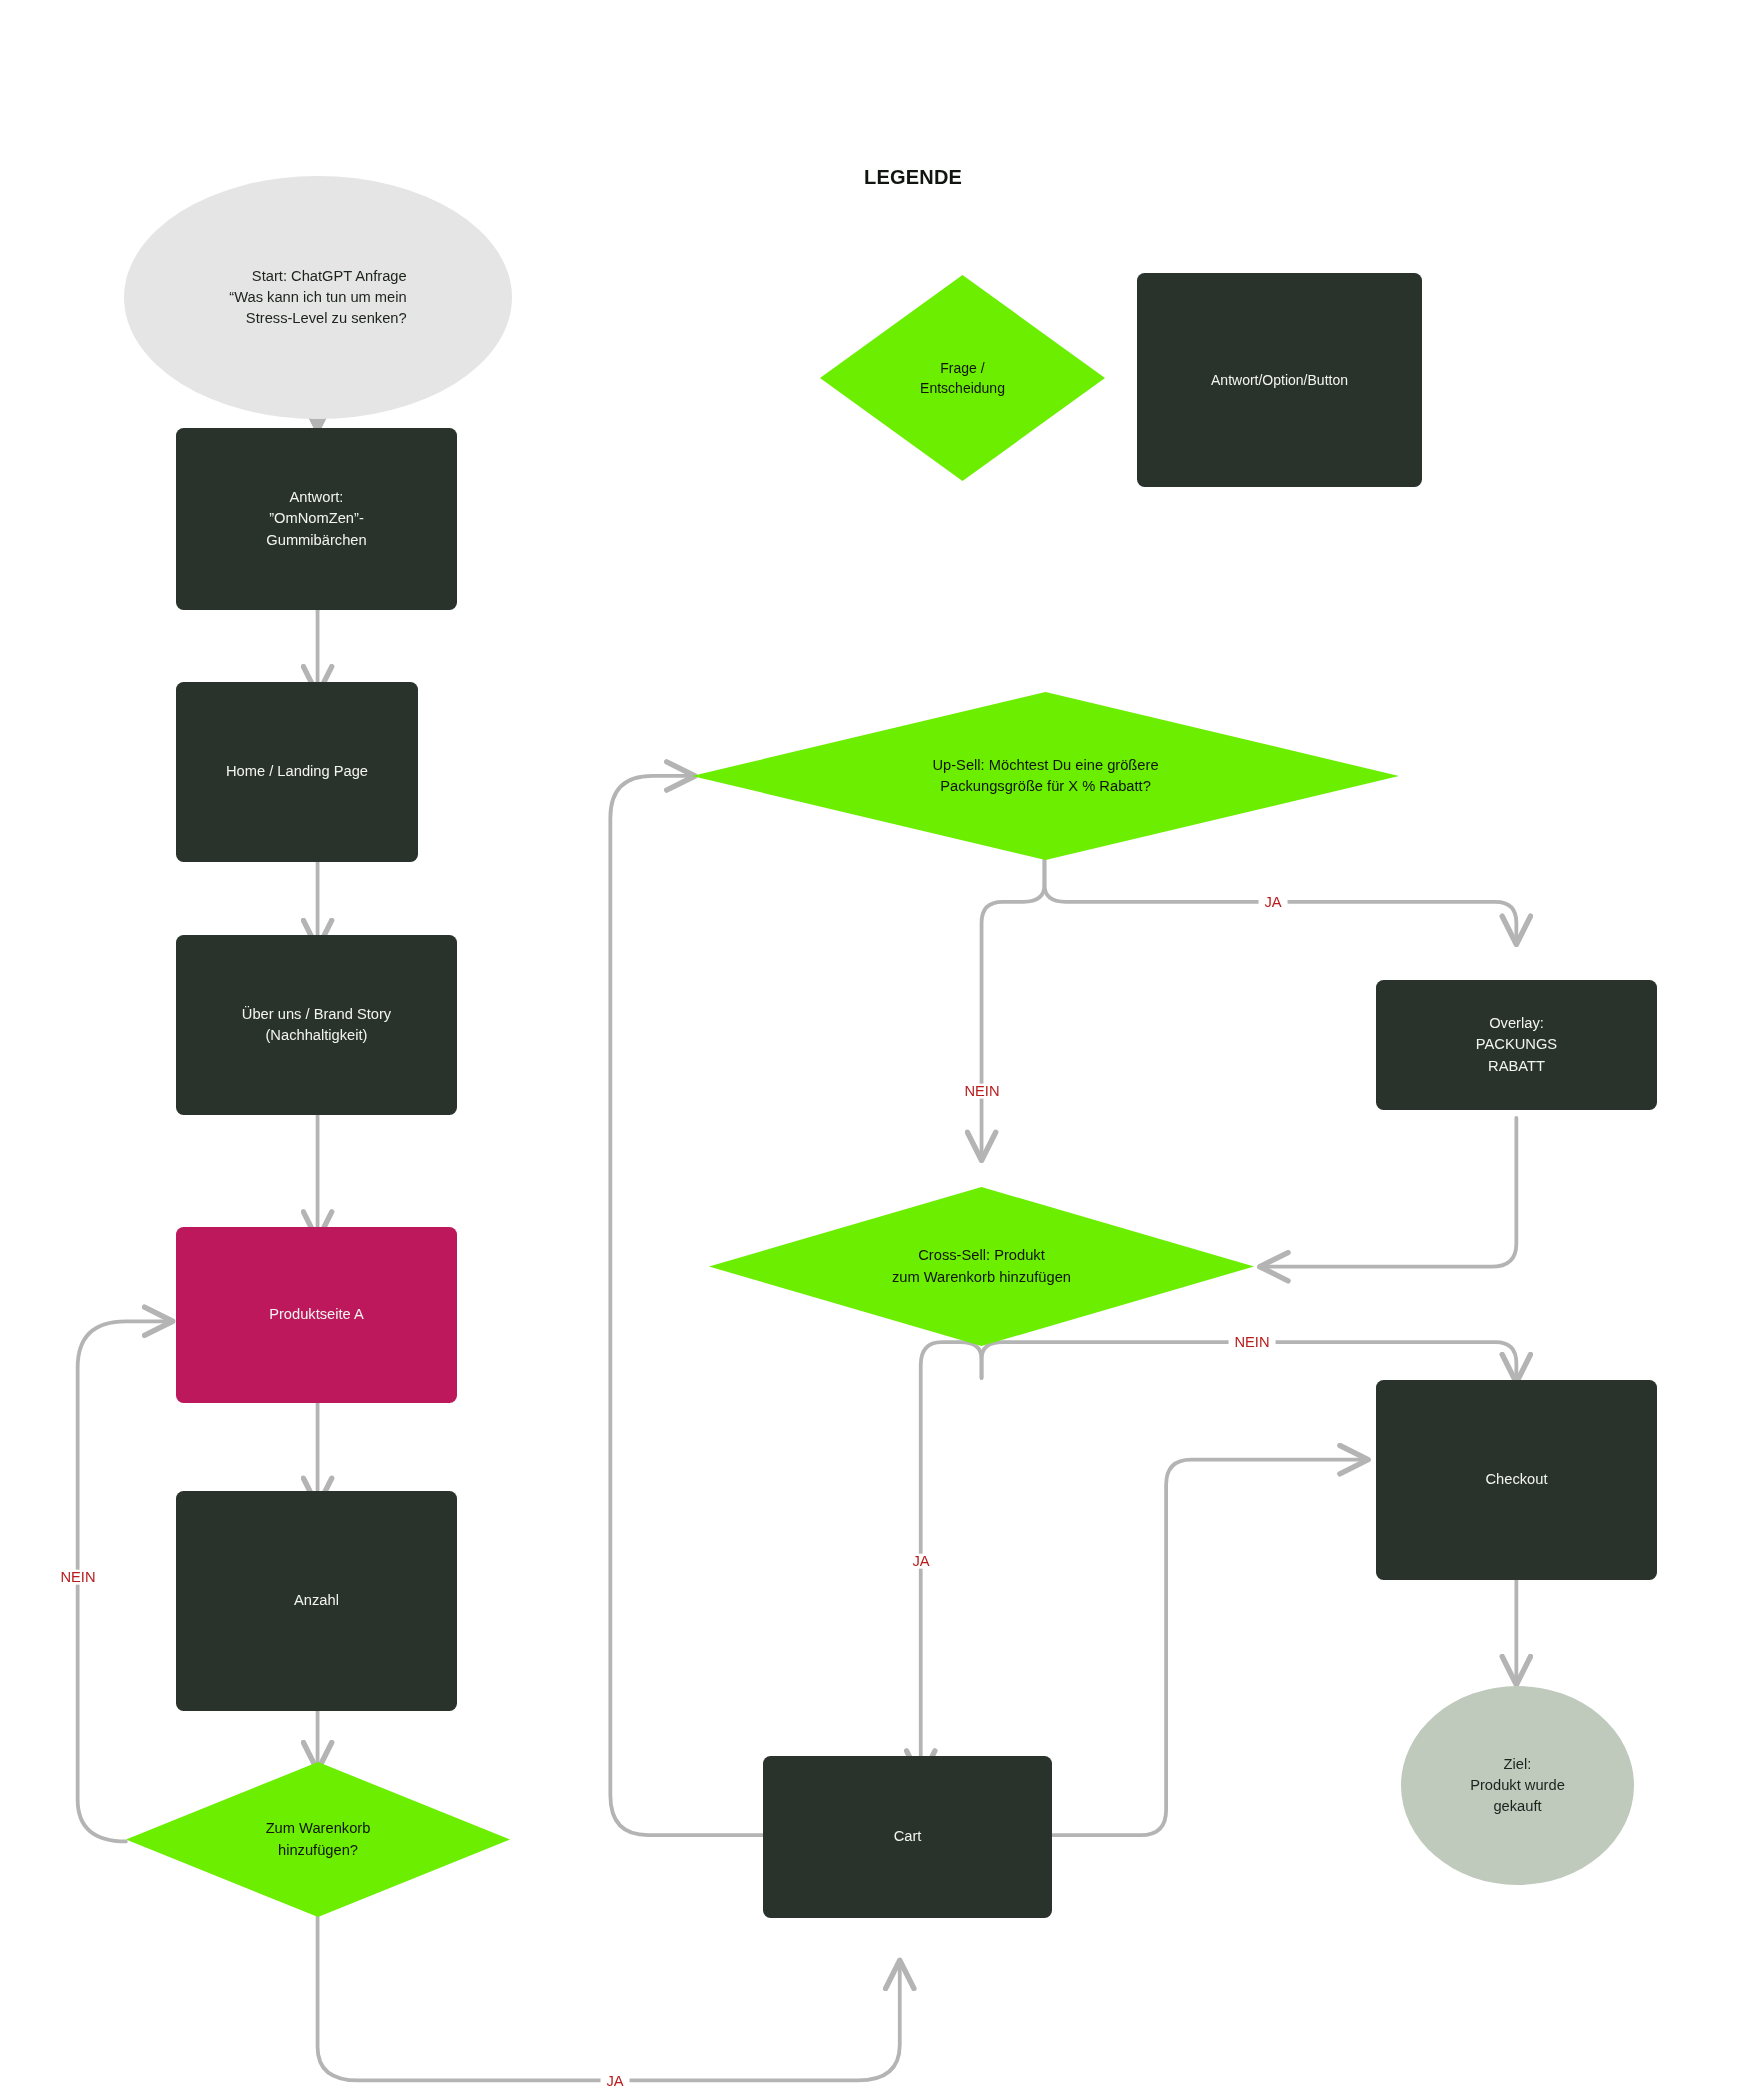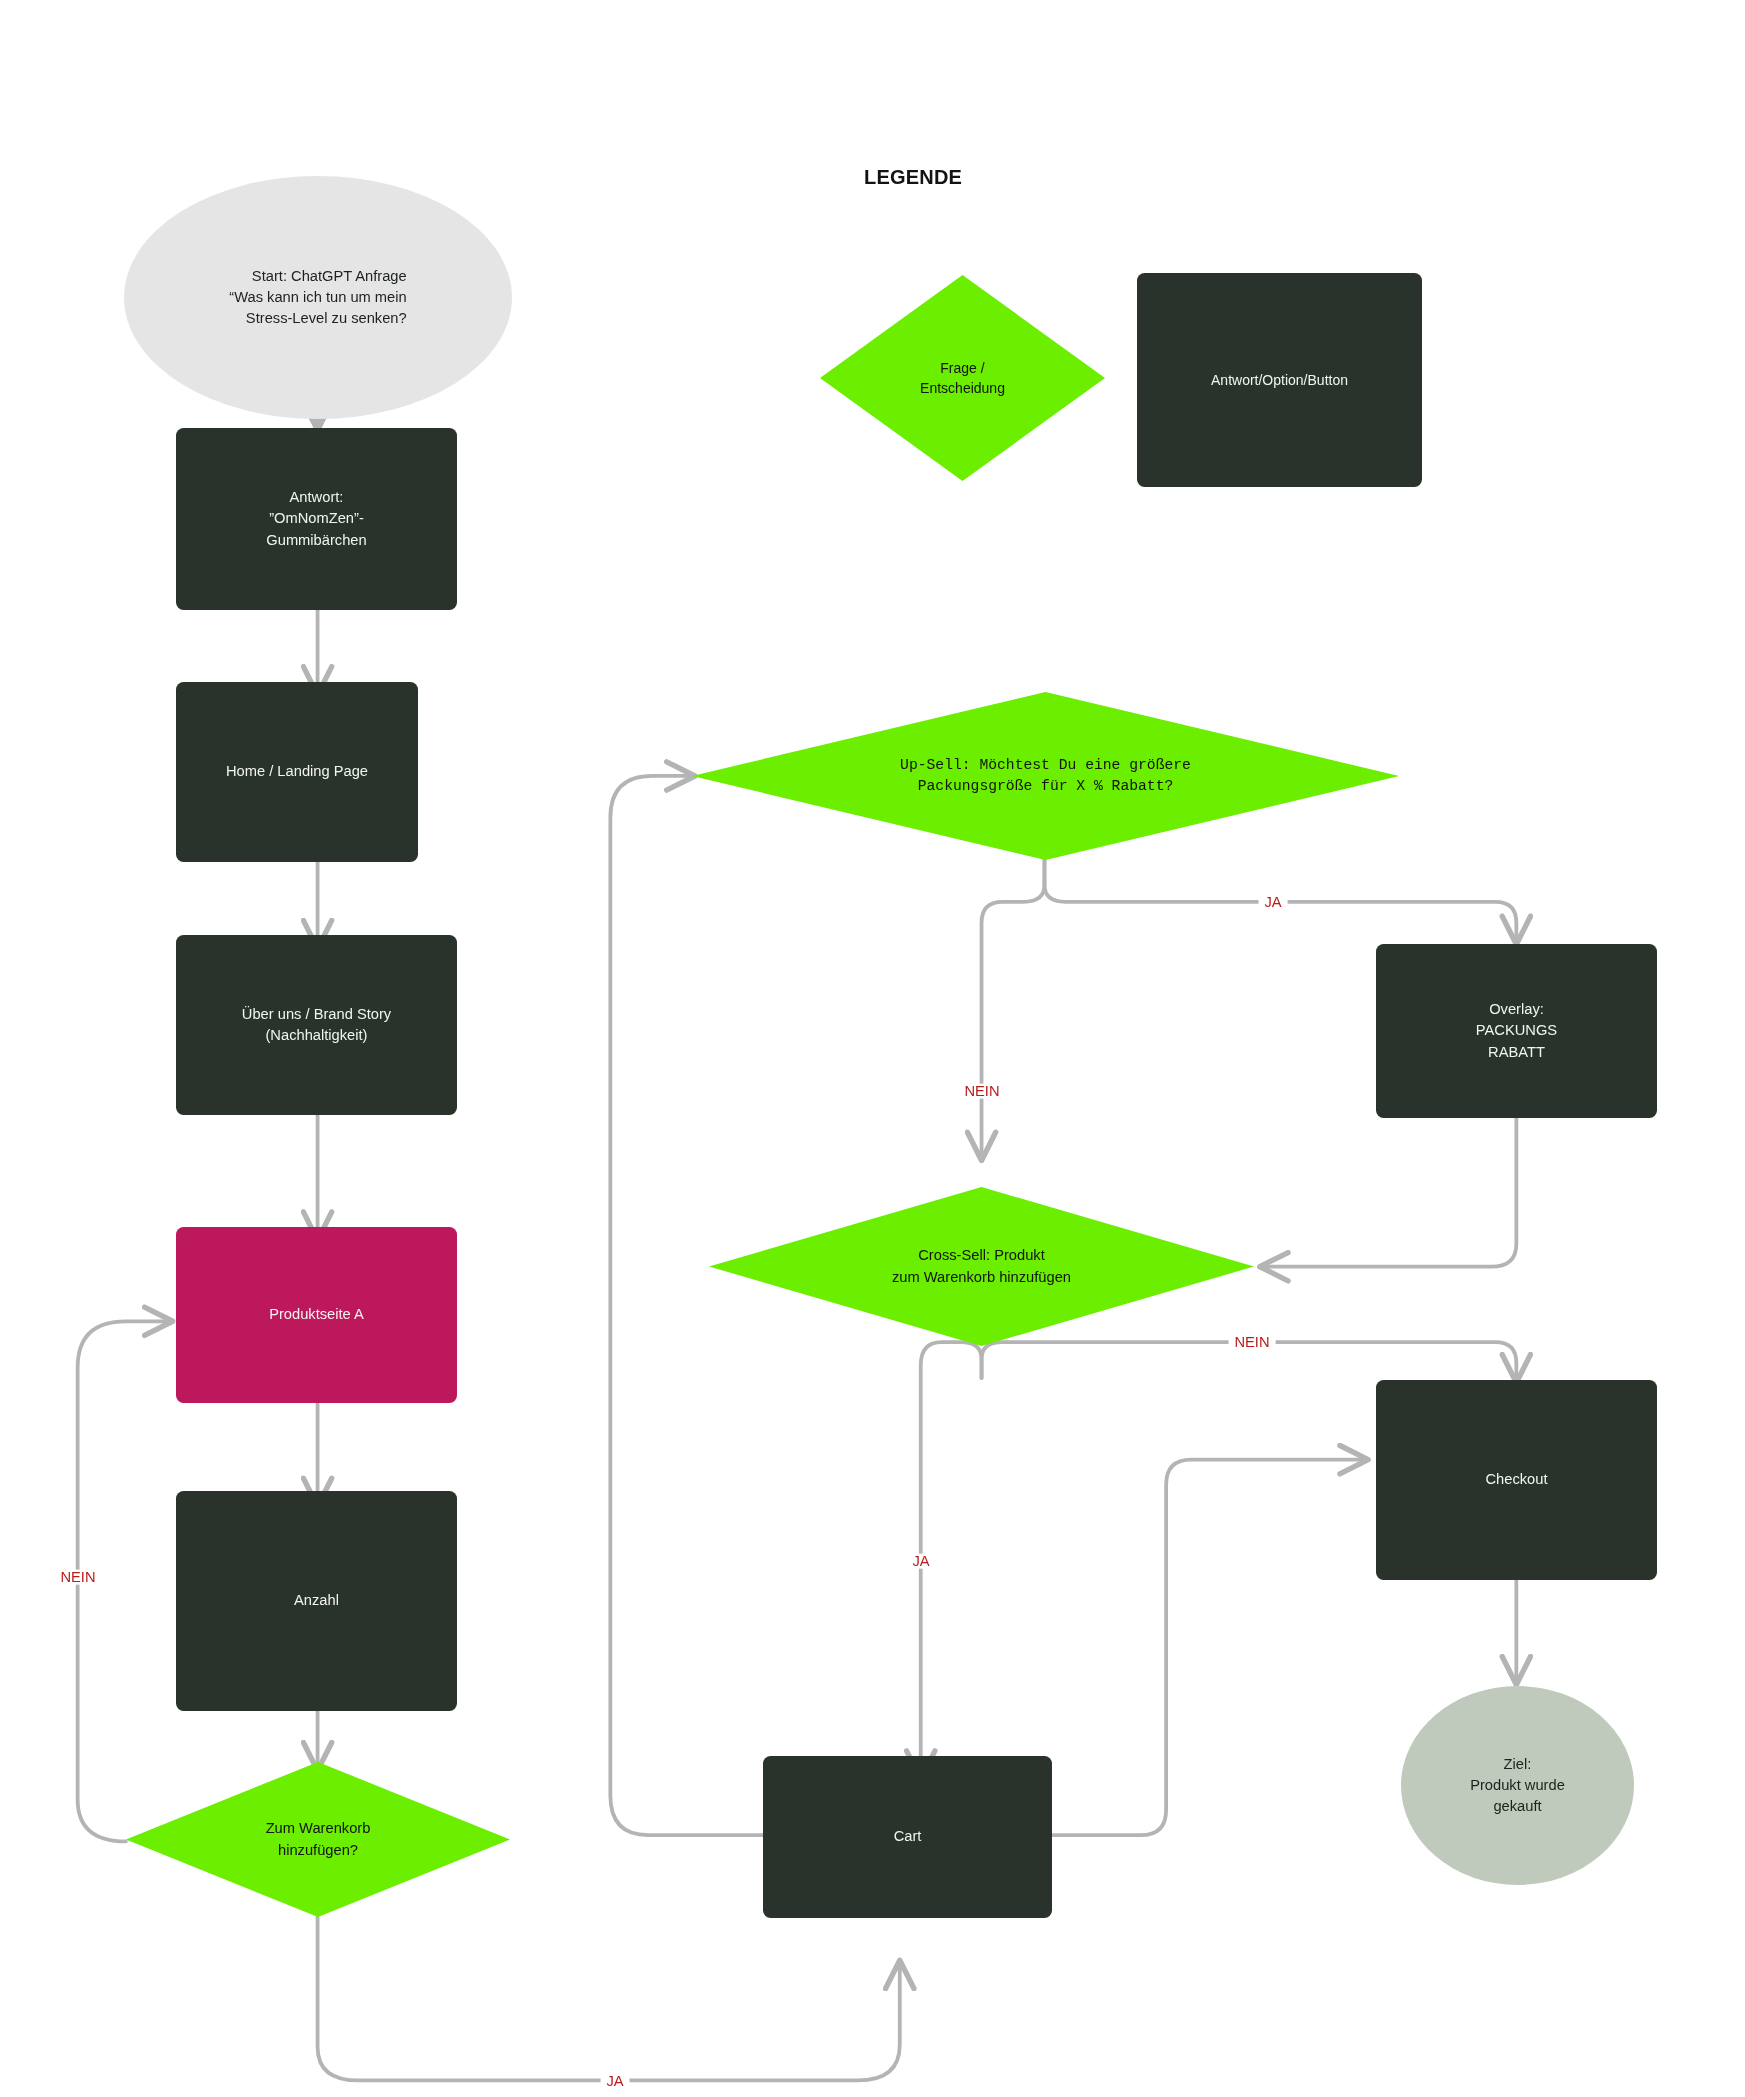--- a/index.html
+++ b/index.html
@@ -132,25 +132,25 @@
   </div>
 
   <div class="node box" style="left:763px;top:1756px;width:289px;height:162px;background:#2A332B;">
     <div class="lbl" style="font-size:14.7px;">Cart</div>
   </div>
 
   <div class="node diamond" style="left:692px;top:692px;width:707px;height:168px;">
     <svg class="dshape" viewBox="0 0 1685 400" preserveAspectRatio="none">
       <polygon points="842.5,0 1685,200 842.5,400 0,200" fill="#6BEE00"></polygon>
     </svg>
-    <div class="lbl" style="font-size:14.7px;font-family:Liberation Mono, monospace;">Up-Sell: Möchtest Du eine größere
+    <div class="lbl" style="font-size:14.7px;">Up-Sell: Möchtest Du eine größere
 Packungsgröße für X % Rabatt?</div>
   </div>
 
-  <div class="node box" style="left:1376px;top:944px;width:281px;height:174px;background:#2A332B;text-align:center;">
+  <div class="node box" style="left:1376px;top:980px;width:281px;height:130px;background:#2A332B;text-align:center;">
     <div class="lbl" style="font-size:14.7px;">Overlay:
 PACKUNGS
 RABATT</div>
   </div>
 
   <div class="node diamond" style="left:709px;top:1187px;width:545px;height:159px;">
     <svg class="dshape" viewBox="0 0 1300 380" preserveAspectRatio="none">
       <polygon points="650,0 1300,190 650,380 0,190" fill="#6BEE00"></polygon>
     </svg>
     <div class="lbl" style="font-size:14.7px;">Cross-Sell: Produkt

